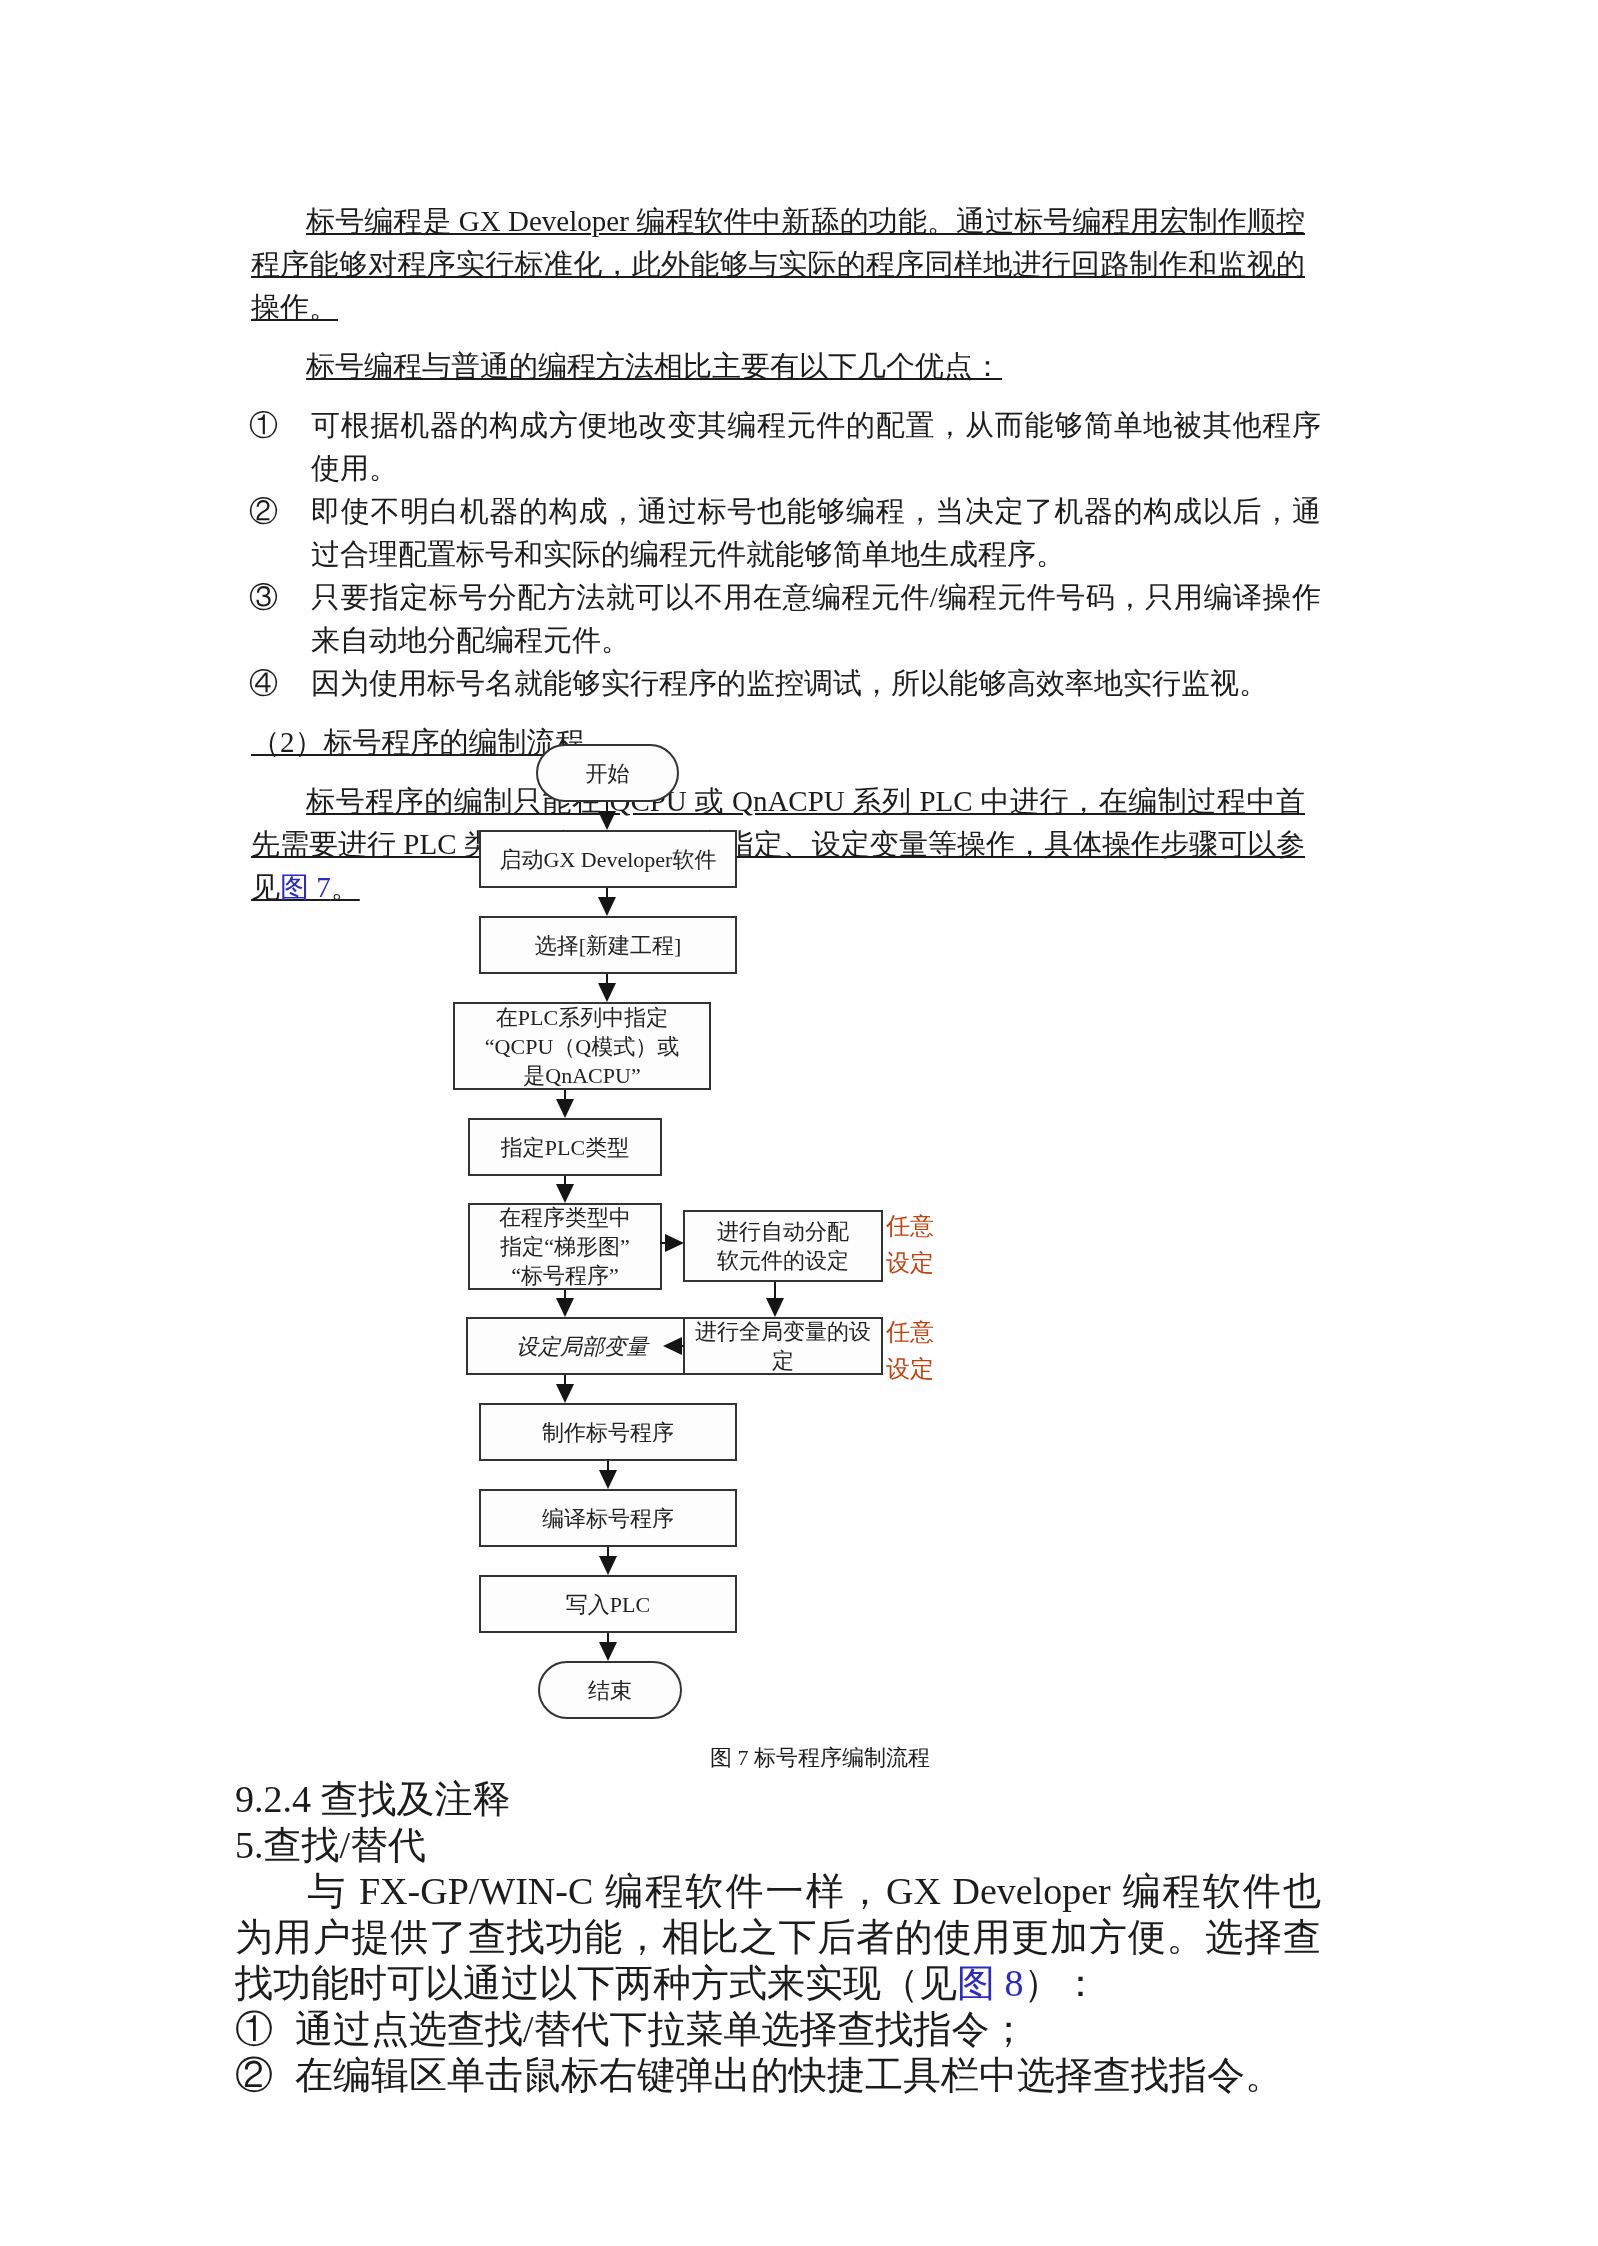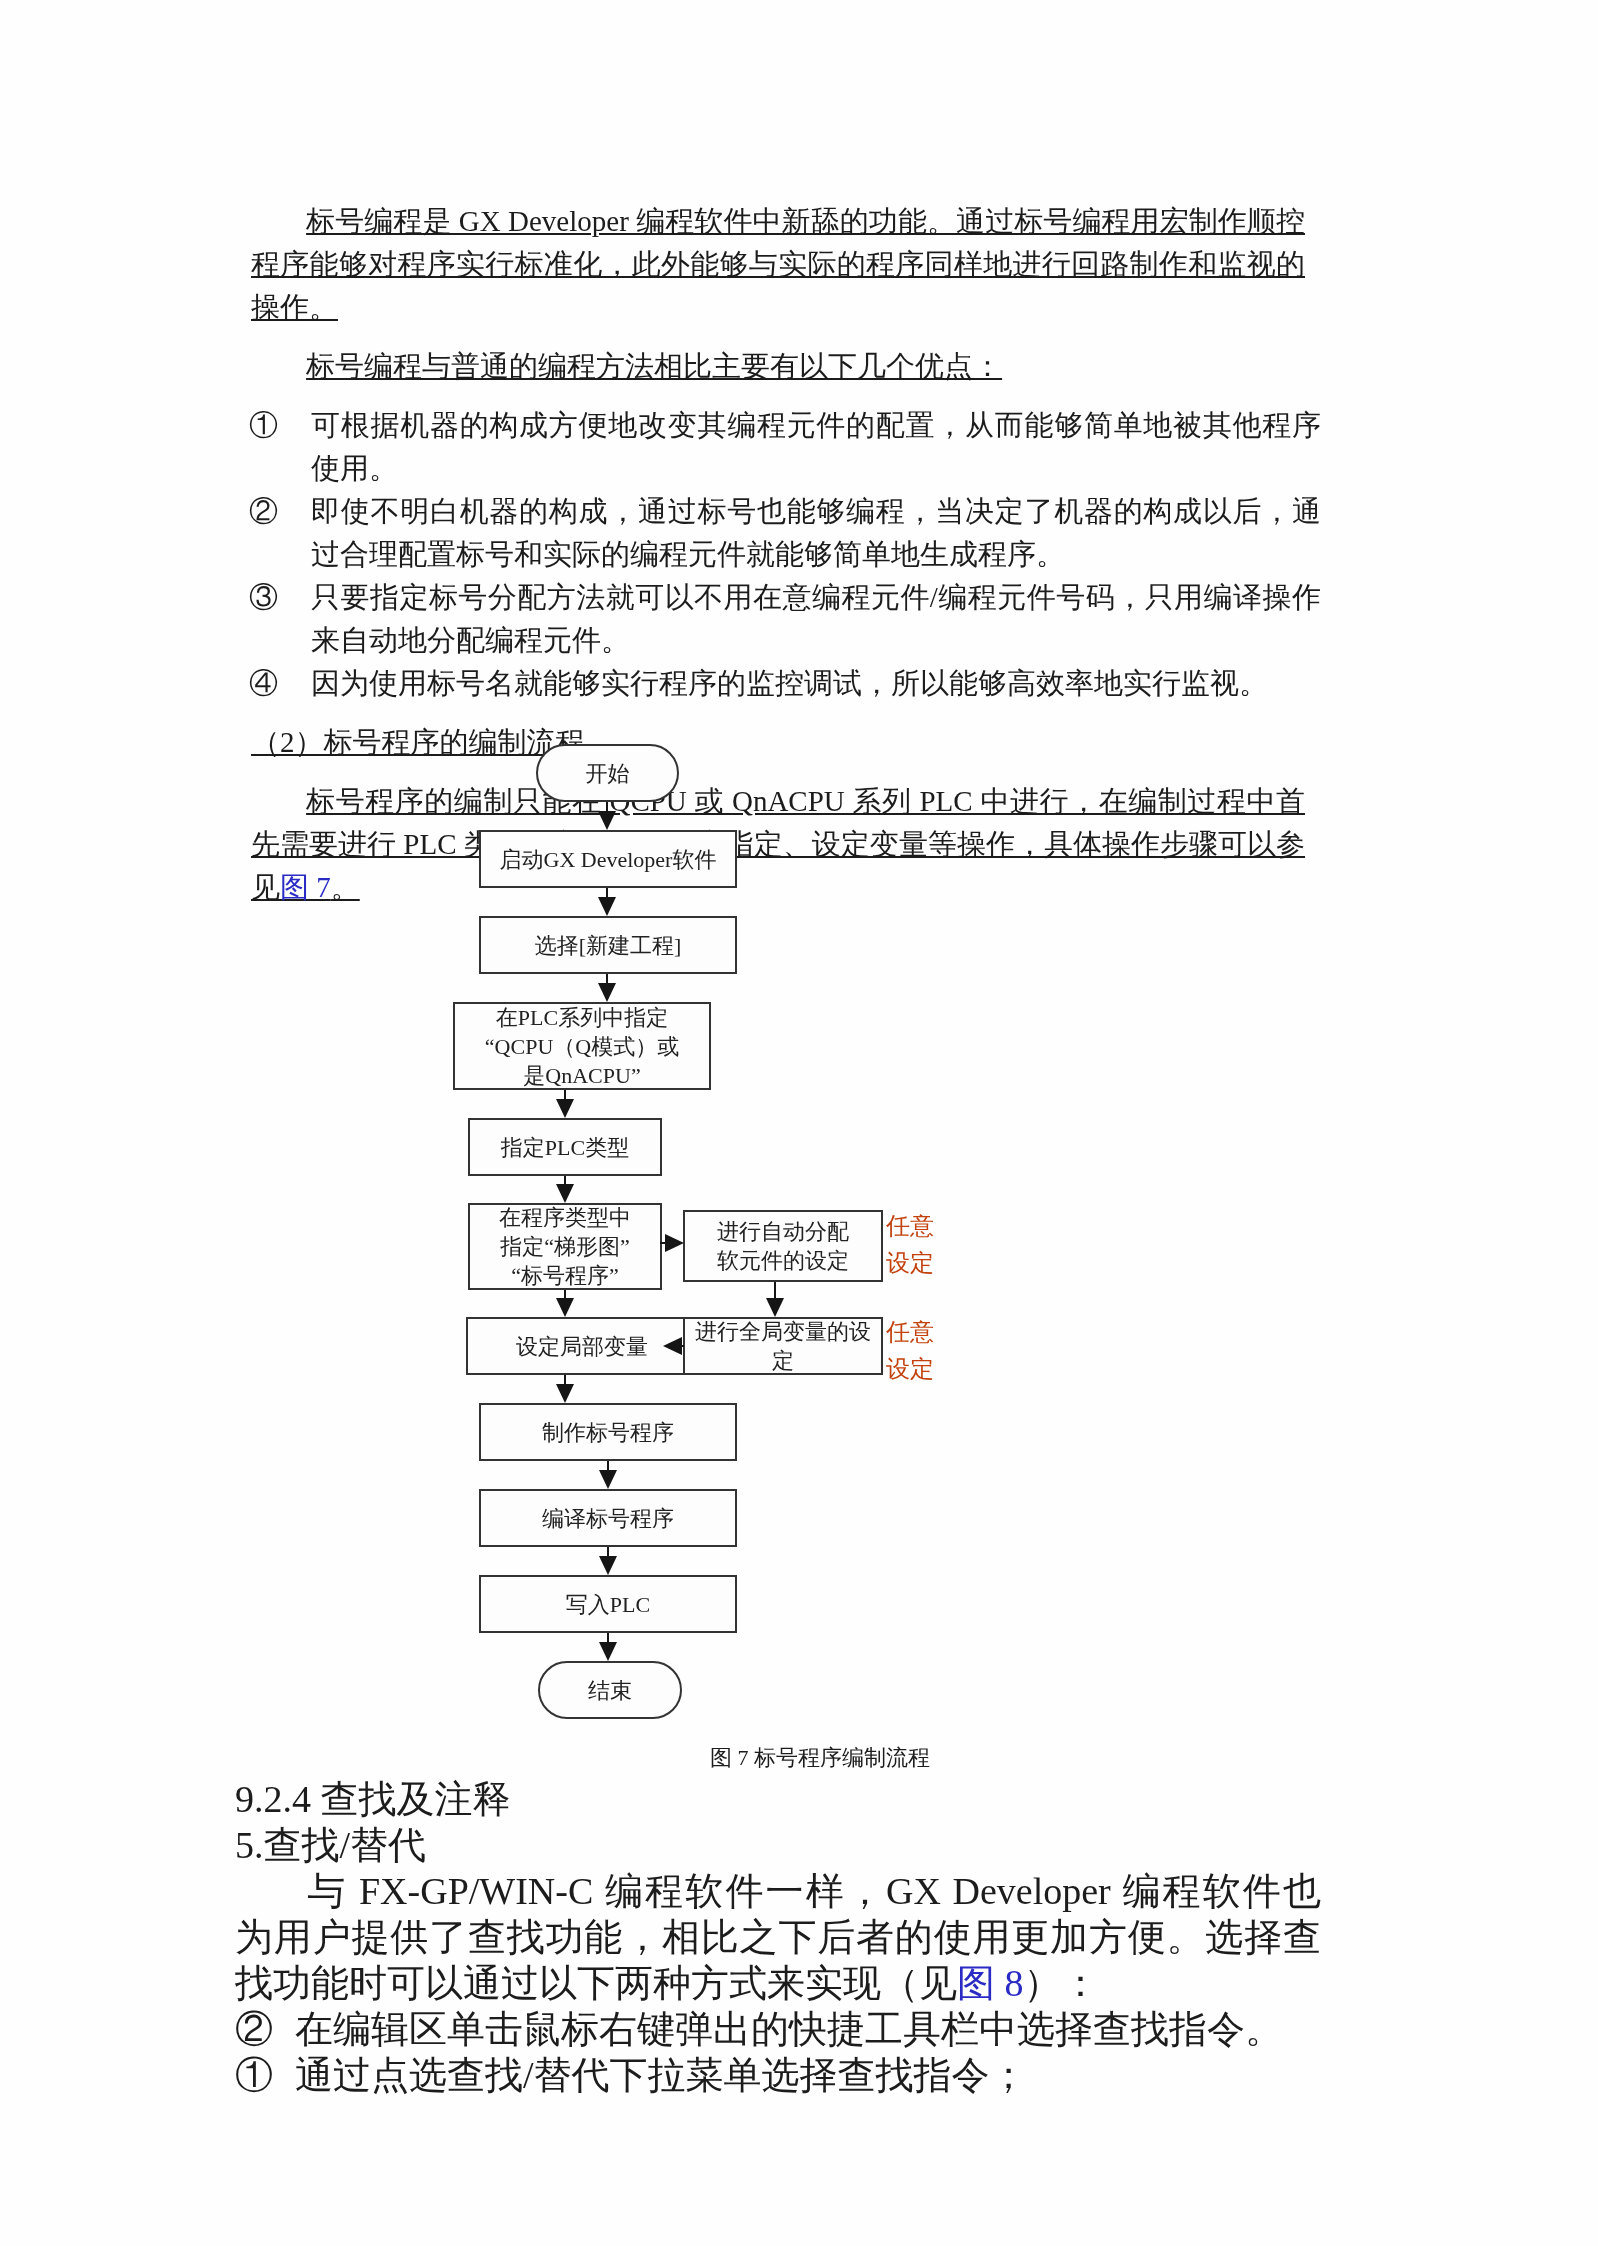--- a/index.html
+++ b/index.html
@@ -100,21 +100,21 @@
     <div class="node" style="left:453px;top:1002px;width:258px;height:88px;">在PLC系列中指定
 “QCPU（Q模式）或
 是QnACPU”</div>
 
     <div class="node" style="left:468px;top:1118px;width:194px;height:58px;">指定PLC类型</div>
 
     <div class="node" style="left:468px;top:1203px;width:194px;height:87px;">在程序类型中
 指定“梯形图”
 “标号程序”</div>
 
-    <div class="node" style="left:466px;top:1317px;width:232px;height:58px;">设定局部变量</div>
+    <div class="node" style="left:466px;top:1317px;width:232px;height:58px;font-style:italic;">设定局部变量</div>
 
     <div class="node" style="left:479px;top:1403px;width:258px;height:58px;">制作标号程序</div>
 
     <div class="node" style="left:479px;top:1489px;width:258px;height:58px;">编译标号程序</div>
 
     <div class="node" style="left:479px;top:1575px;width:258px;height:58px;">写入PLC</div>
 
     <div class="node stadium" style="left:538px;top:1661px;width:144px;height:58px;">结束</div>
 
     <div class="node" style="left:683px;top:1210px;width:200px;height:72px;">进行自动分配
@@ -165,17 +165,17 @@
     <div class="hstem" style="left:680px;top:1345px;width:4px;"></div>
     <div class="head-left" style="left:663px;top:1337px;"></div>
   </div>
 
   <div class="caption">图 7 标号程序编制流程</div>
 
   <div class="find">
     <p>9.2.4 查找及注释</p>
     <p>5.查找/替代</p>
     <p class="indent just"><span>与 FX-GP/WIN-C 编程软件一样，GX Developer 编程软件也为用户提供了查找功能，相比之下后者的使用更加方便。选择查找功能时可以通过以下两种方式来实现（见</span><span class="link">图 8</span><span>）：</span></p>
+    <p class="fitem"><span class="marker">①</span><span>通过点选查找/替代下拉菜单选择查找指令；</span></p>
     <p class="fitem"><span class="marker">②</span><span>在编辑区单击鼠标右键弹出的快捷工具栏中选择查找指令。</span></p>
-    <p class="fitem"><span class="marker">①</span><span>通过点选查找/替代下拉菜单选择查找指令；</span></p>
   </div>
 
 </div>
 
 </body></html>

